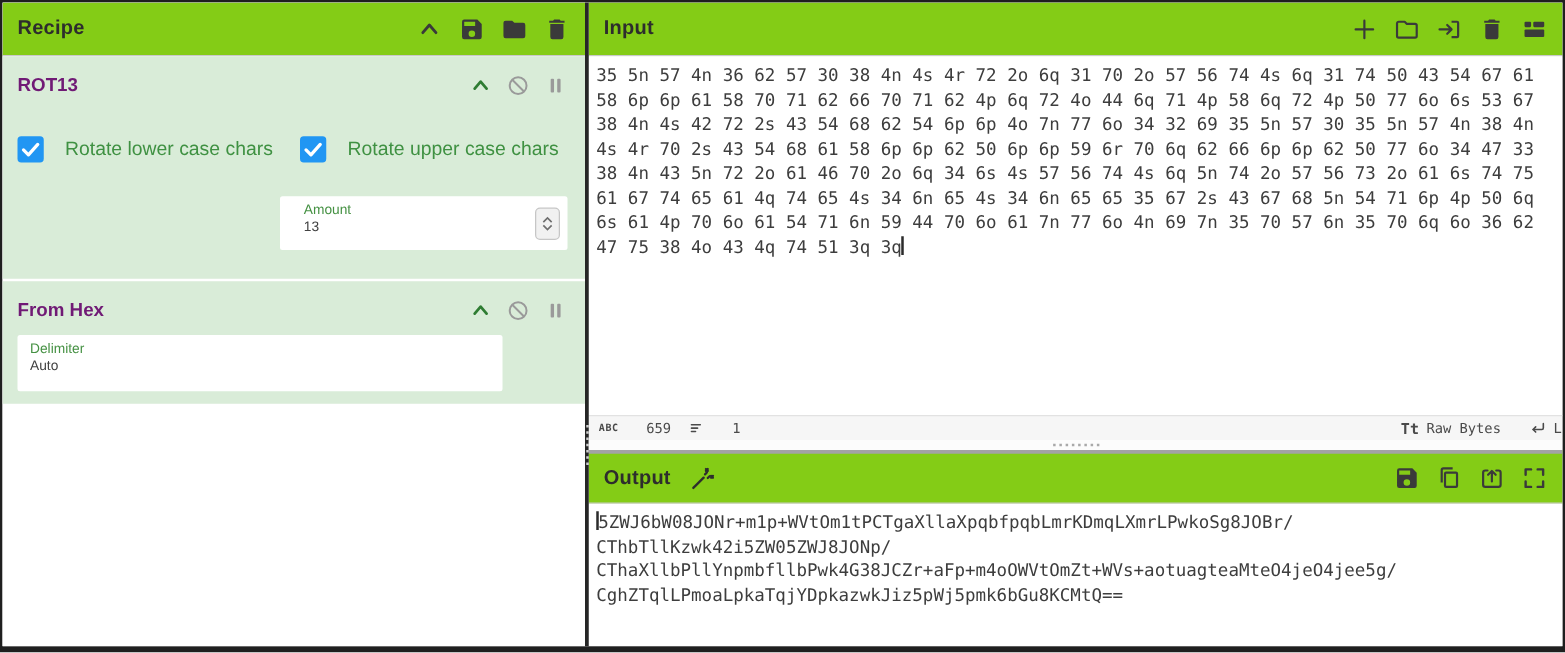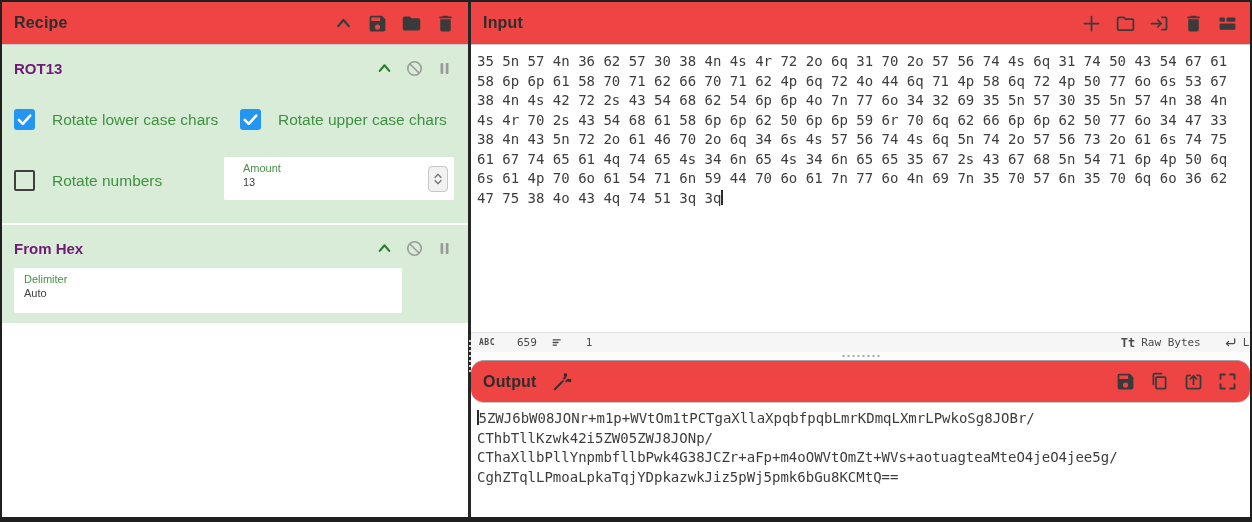--- a/index.html
+++ b/index.html
@@ -6,21 +6,21 @@
   html,body { background:#fff; }
   .app{
     position:relative; width:1252px; height:522px;
     border:2px solid #1f1f1f; border-bottom-width:5px;
     display:flex; overflow:hidden;
     font-family:"Liberation Sans", sans-serif;
     background:#fff;
   }
   
   .pane-header{
-    height:43px; flex:0 0 43px; background:#ef4444;
+    height:43px; flex:0 0 43px; background:#84cc16;
     border-bottom:1px solid #c9c9c9;
     display:flex; align-items:center; padding:0 12px;
   }
   .pane-title{ font-size:16px; font-weight:bold; color:#2d2d2d; letter-spacing:.2px; }
   .header-icons{ margin-left:auto; display:flex; align-items:center; gap:13px; color:#3a3a3a; }
   .header-icons svg{ display:block; }
   .hicon{ width:21px; height:21px; cursor:pointer; }
 
   
   .recipe-pane{ width:466px; flex:0 0 466px; display:flex; flex-direction:column; background:#fff; }
@@ -76,21 +76,21 @@
   .sb-icon-text{ font-weight:bold; font-size:8px; letter-spacing:.5px; }
   .sb-tt{ font-weight:bold; font-size:12px; letter-spacing:0; }
   .status-right{ margin-left:auto; display:flex; align-items:center; gap:6px; margin-right:-6px; }
   .status-right .sep{ width:10px; }
   .status-bar svg{ display:block; color:#4a4a4a; }
 
   .h-splitter{ height:8px; flex:0 0 8px; background:#fcfcfc; position:relative; cursor:row-resize; }
   .h-splitter .dots{ position:absolute; top:3px; left:50%; transform:translateX(-50%); display:flex; gap:3px; }
   .h-splitter .dots i{ width:2px; height:2px; background:#a9a9a9; display:block; }
 
-  .output-header{ border-top:1px solid #a3a3a3;border-radius:13px; }
+  .output-header{ border-top:3px solid #a3a3a3; }
   .wand{ width:22px; height:22px; margin-left:14px; color:#2d2d2d; cursor:pointer; }
 
   .output-text{
     flex:1; background:#fff; overflow:hidden;
     padding:6px 0 0 6px; font-size:14px; line-height:19.5px; color:#3d3d3d;
   }
   .output-text div{ white-space:pre; }
 
   .caret{ display:inline-block; width:1.5px; height:15px; background:#2b2b2b; vertical-align:-2px; }
 </style>
@@ -150,24 +150,20 @@
             </span>
           <span class="cb-label">Rotate lower case chars</span>
         </div>
         <div class="checkbox-row" style="left:238px; top:64px;">
           <span class="cb checked">
               <svg viewBox="0 0 24 24">
                 <path d="M5.5 12.5l4.5 4.5 8.5-9.5" stroke="#fff" stroke-width="3" fill="none" stroke-linecap="round" stroke-linejoin="round"></path>
               </svg>
             </span>
           <span class="cb-label">Rotate upper case chars</span>
-        </div>
-        <div class="checkbox-row" style="left:12px; top:125px;">
-          <span class="cb unchecked"></span>
-          <span class="cb-label">Rotate numbers</span>
         </div>
 
         <div class="field-box" style="left:222px; top:112px; width:230px; height:43px;padding-left:19px;">
           <div class="field-label">Amount</div>
           <div class="field-value">13</div>
           <span class="spinner">
             <svg viewBox="0 0 12 7">
                 <path d="M2 5.5L6 1.5l4 4" fill="none" stroke="currentColor" stroke-width="1.6"></path>
               </svg>
             <svg viewBox="0 0 12 7">

